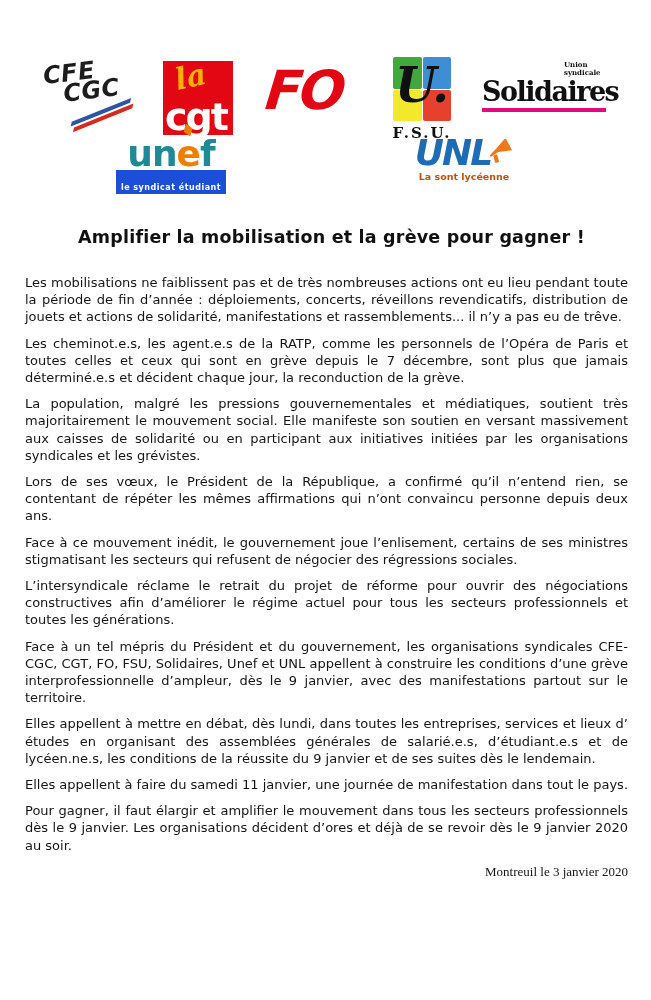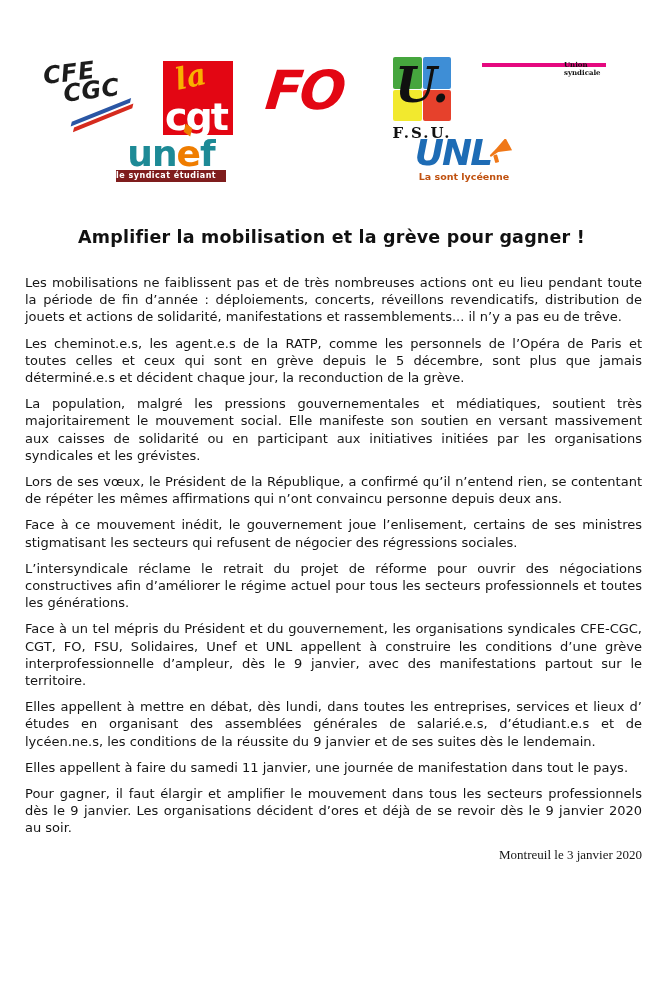--- a/index.html
+++ b/index.html
@@ -60,35 +60,35 @@
     font-size:27px; letter-spacing:-1.5px; margin-top:14px; color:#101010; }
   .sol-bar { height:4px; background:#e5097f; margin-top:1px; width:124px; }
 
   
   .unef { left:116px; top:138px; width:110px; text-align:center; }
   .unef-word { font-weight:bold; font-size:36px; line-height:32px; letter-spacing:-1px; }
   .unef-word .t { color:#1d8a96; }
   .unef-word .o { color:#ef7d00; position:relative; }
   .unef-word .o .flame { position:absolute; top:-7px; left:7px; width:8px; height:8px;
     background:#ef7d00; transform:rotate(35deg) skewX(20deg); }
-  .unef-bar { background:#7f1d1d; color:#ffffff; font-size:8px; font-weight:bold;
-    letter-spacing:0.5px; text-align:left; padding:1px 0 2px; margin-top:0; }
+  .unef-bar { background:#1d4ed8; color:#ffffff; font-size:8px; font-weight:bold;
+    letter-spacing:0.5px; text-align:center; padding:13px 0 2px; margin-top:0; }
 
   
   .unl { left:408px; top:137px; width:112px; text-align:center; }
   .unl-row { display:flex; align-items:flex-start; justify-content:center; }
   .unl-main { color:#1e6cb5; font-size:36px; line-height:32px; font-weight:bold;
     font-style:italic; letter-spacing:-2px; }
   .unl-horn { margin-left:-4px; margin-top:2px; }
   .unl-caption { color:#c0510f; font-size:9.5px; font-weight:bold; margin-top:2px; }
 
   
   .title { position:absolute; top:227px; left:0; right:0; text-align:center;
     font-size:17.5px; font-weight:bold; color:#111; letter-spacing:0.2px;padding-left:12px; }
-  .content { position:absolute; top:274px; left:25px; right:9px;
+  .content { position:absolute; top:274px; left:25px; right:23px;
     text-align:justify; font-size:13px; line-height:17.2px; color:#151515; }
   .content p { margin:0 0 9px 0; }
   .footer { margin-top:18px; text-align:right;font-family:Liberation Serif, serif; }
 </style>
 </head>
 <body>
 
 <div class="page">
 
   <div class="logo cfecgc">
@@ -117,20 +117,21 @@
       <i class="qb"></i>
       <i class="qy"></i>
       <i class="qr"></i>
       <span class="fsu-u">U.</span>
     </div>
     <div class="fsu-caption">F.S.U.</div>
   </div>
 
   <div class="logo solidaires">
     <div class="sol-small">Union syndicale</div>
+    <div class="sol-main">Solidaires</div>
     <div class="sol-bar"></div>
   </div>
 
   <div class="logo unef">
     <div class="unef-word">
       <span class="t">un</span><span class="o"><span class="flame"></span><span>e</span></span><span class="t">f</span>
     </div>
     <div class="unef-bar">le syndicat étudiant</div>
   </div>
 
@@ -144,21 +145,21 @@
         </g>
       </svg>
     </div>
     <div class="unl-caption">La sont lycéenne</div>
   </div>
 
   <h1 class="title">Amplifier la mobilisation et la grève pour gagner !</h1>
 
   <div class="content">
     <p>Les mobilisations ne faiblissent pas et de très nombreuses actions ont eu lieu pendant toute la période de fin d’année : déploiements, concerts, réveillons revendicatifs, distribution de jouets et actions de solidarité,  manifestations et rassemblements... il n’y a pas eu de trêve.</p>
-    <p>Les cheminot.e.s, les agent.e.s de la RATP, comme les personnels de l’Opéra de Paris et toutes celles et ceux qui sont en grève depuis le 5 décembre, sont plus que jamais déterminé.e.s et décident chaque jour, la reconduction de la grève.</p>
+    <p>Les cheminot.e.s, les agent.e.s de la RATP, comme les personnels de l’Opéra de Paris et toutes celles et ceux qui sont en grève depuis le 7 décembre, sont plus que jamais déterminé.e.s et décident chaque jour, la reconduction de la grève.</p>
     <p>La population, malgré les pressions gouvernementales et médiatiques, soutient très majoritairement le mouvement social. Elle manifeste son soutien en versant massivement aux caisses de solidarité ou en participant aux initiatives initiées par les organisations syndicales et les grévistes.</p>
     <p>Lors de ses vœux, le Président de la République, a confirmé qu’il n’entend  rien, se contentant de répéter les mêmes affirmations qui n’ont convaincu personne depuis deux ans.</p>
     <p>Face à ce mouvement inédit, le gouvernement joue l’enlisement, certains de ses ministres stigmatisant les secteurs qui refusent de négocier des régressions sociales.</p>
     <p>L’intersyndicale réclame le retrait du projet de réforme pour ouvrir des négociations constructives afin d’améliorer le régime actuel pour tous les secteurs professionnels et toutes les générations.</p>
     <p>Face à un tel mépris du Président et du gouvernement, les organisations syndicales CFE-CGC, CGT, FO, FSU, Solidaires, Unef et UNL appellent à construire les conditions d’une grève interprofessionnelle d’ampleur, dès le 9 janvier, avec des manifestations partout sur le territoire.</p>
     <p>Elles appellent  à mettre en débat, dès lundi, dans toutes les entreprises, services et lieux d’ études en organisant des assemblées générales de salarié.e.s, d’étudiant.e.s et de lycéen.ne.s, les conditions de la réussite du 9 janvier et de ses suites dès le lendemain.</p>
     <p>Elles appellent à faire du samedi 11 janvier, une journée de manifestation dans tout le pays.</p>
     <p>Pour gagner, il faut élargir et amplifier le mouvement dans tous les secteurs professionnels dès le 9 janvier. Les organisations décident d’ores et déjà de se revoir dès le 9 janvier 2020 au soir.</p>
     <p class="footer">Montreuil le 3 janvier 2020</p>
   </div>

